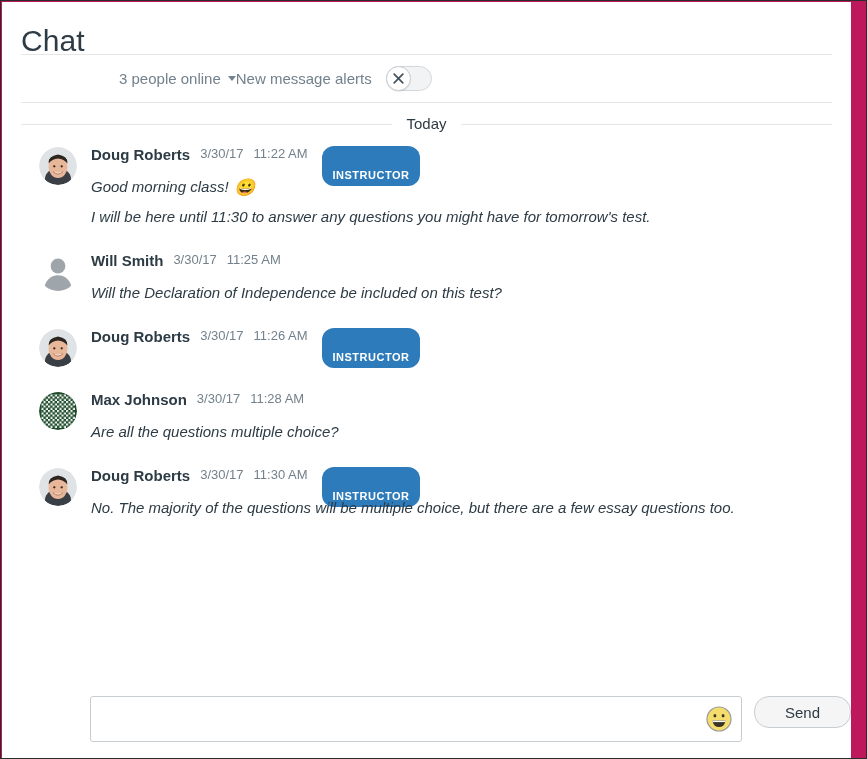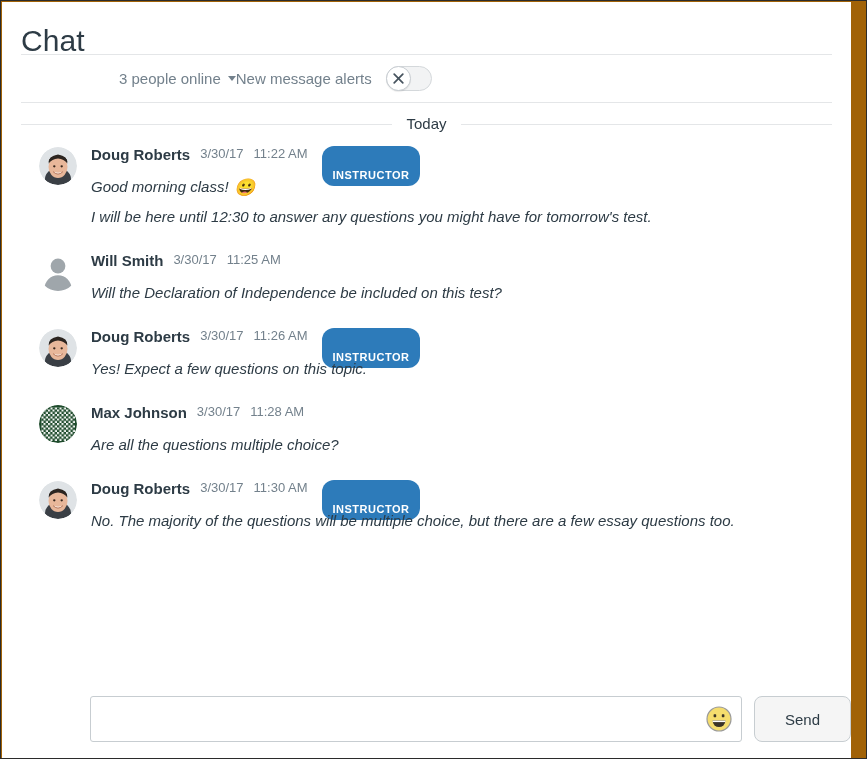--- a/index.html
+++ b/index.html
@@ -11,21 +11,21 @@
     font-family: "Liberation Sans", sans-serif;
     -webkit-font-smoothing: antialiased;
   }
 
   .app-frame {
     position: relative;
     width: 867px;
     height: 759px;
     box-sizing: border-box;
     border: 1px solid #2b2b2b;
-    background: #a16207;
+    background: #be185d;
     overflow: hidden;
   }
 
   .chat-panel {
     position: absolute;
     left: 1px;
     top: 1px;
     width: 849px;
     height: 757px;
     background: #ffffff;
@@ -272,25 +272,25 @@
     background: transparent;
     padding: 0;
     cursor: pointer;
     line-height: 0;
   }
   .emoji-button svg { display: block; }
 
   .send-button {
     margin-left: 12px;
     width: 115px;
-    height: 46px;
+    height: 32px;
     box-sizing: border-box;
     background: #f5f5f5;
     border: 1px solid #c7cdd1;
-    border-radius: 8px;
+    border-radius: 15px;
     color: #2d3b45;
     font-family: "Liberation Sans", sans-serif;
     font-size: 15px;
     cursor: pointer;
   }
 </style>
 </head>
 <body>
 
 <div class="app-frame">
@@ -354,21 +354,21 @@
           <div class="msg-head">
             <span class="msg-author">Doug Roberts</span>
             <span class="msg-date">3/30/17</span>
             <span class="msg-time">11:22 AM</span>
             <span class="badge-instructor">INSTRUCTOR</span>
           </div>
           <p class="msg-line">
             <span>Good morning class!</span>
             <span class="msg-emoji">😀</span>
           </p>
-          <p class="msg-line">I will be here until 12:30 to answer any questions you might have for tomorrow's test.</p>
+          <p class="msg-line">I will be here until 11:30 to answer any questions you might have for tomorrow's test.</p>
         </div>
       </div>
 
       <div class="message-row">
         <div class="avatar-col">
           <svg class="avatar" viewBox="0 0 38 38">
             <circle cx="19" cy="13" r="7.4" fill="#9fa6ab"></circle>
             <path d="M4.8 38 C5.6 27.4 11.4 22.2 19 22.2 C26.6 22.2 32.4 27.4 33.2 38 Z" fill="#9fa6ab"></path>
           </svg>
         </div>
@@ -402,21 +402,20 @@
             </g>
           </svg>
         </div>
         <div class="msg-body">
           <div class="msg-head">
             <span class="msg-author">Doug Roberts</span>
             <span class="msg-date">3/30/17</span>
             <span class="msg-time">11:26 AM</span>
             <span class="badge-instructor">INSTRUCTOR</span>
           </div>
-          <p class="msg-line">Yes! Expect a few questions on this topic.</p>
         </div>
       </div>
 
       <div class="message-row">
         <div class="avatar-col">
           <svg class="avatar" viewBox="0 0 38 38">
             <defs>
               <clipPath id="c3">
                   <circle cx="19" cy="19" r="19"></circle>
                 </clipPath>

